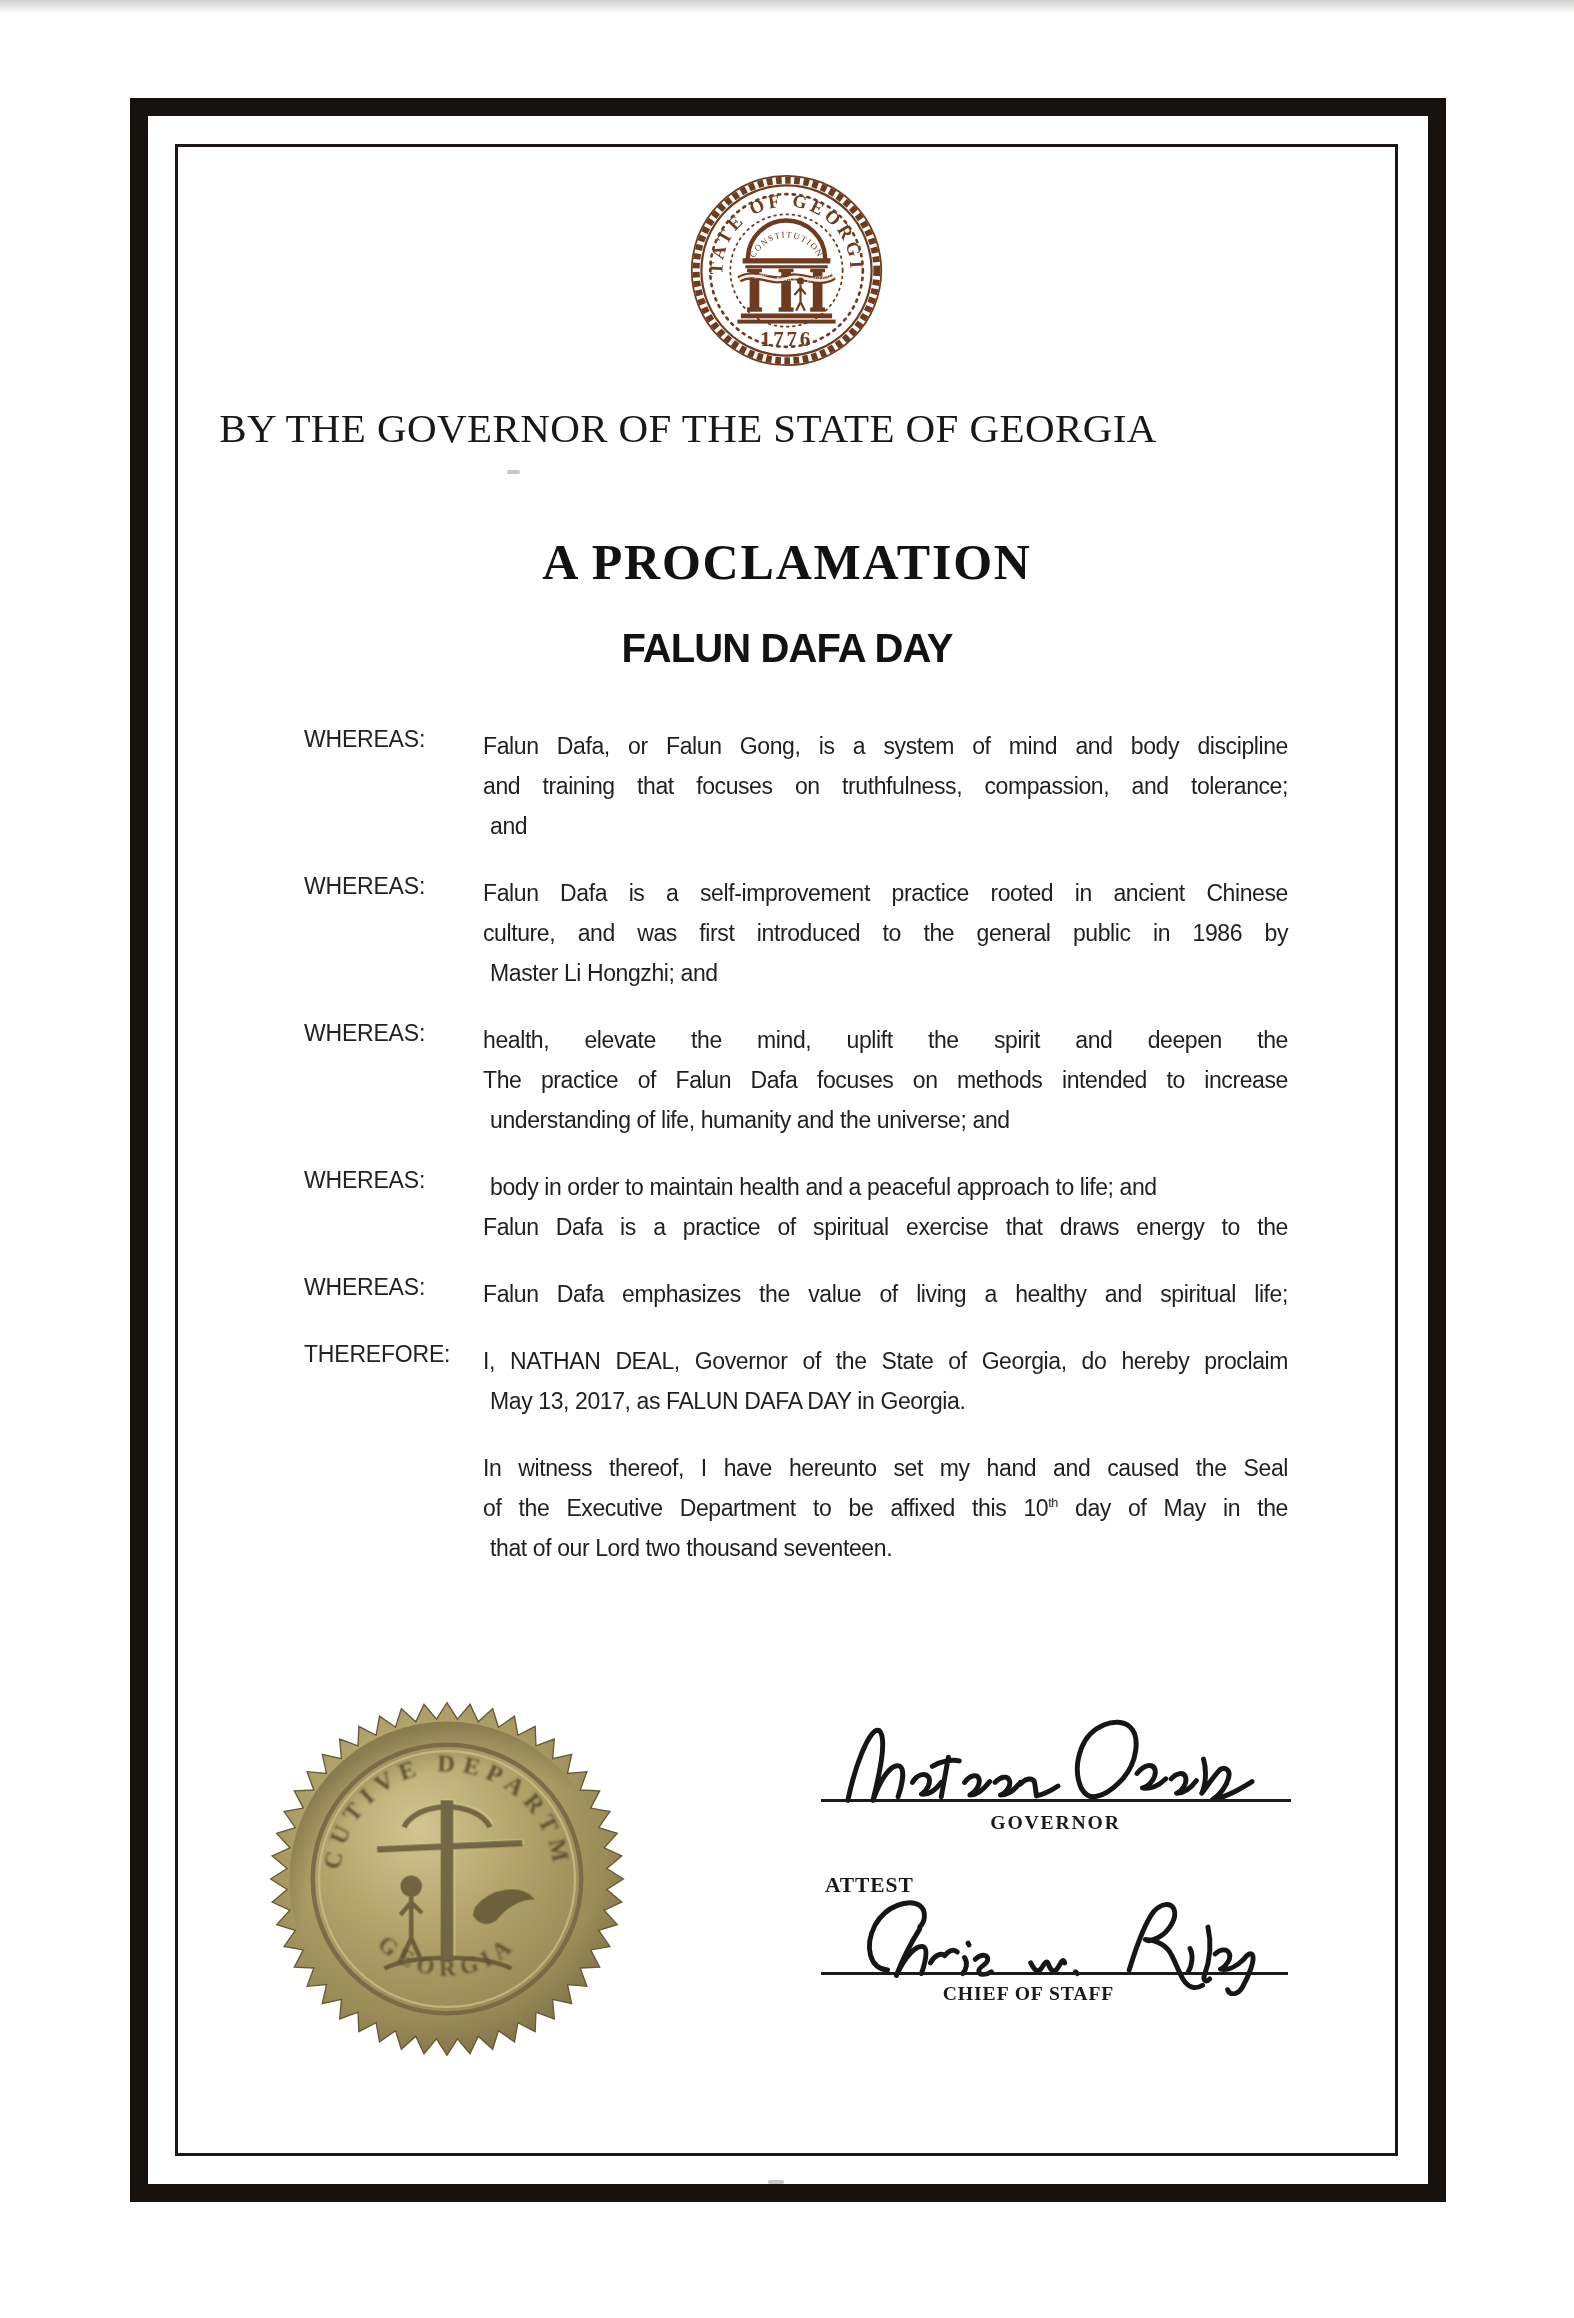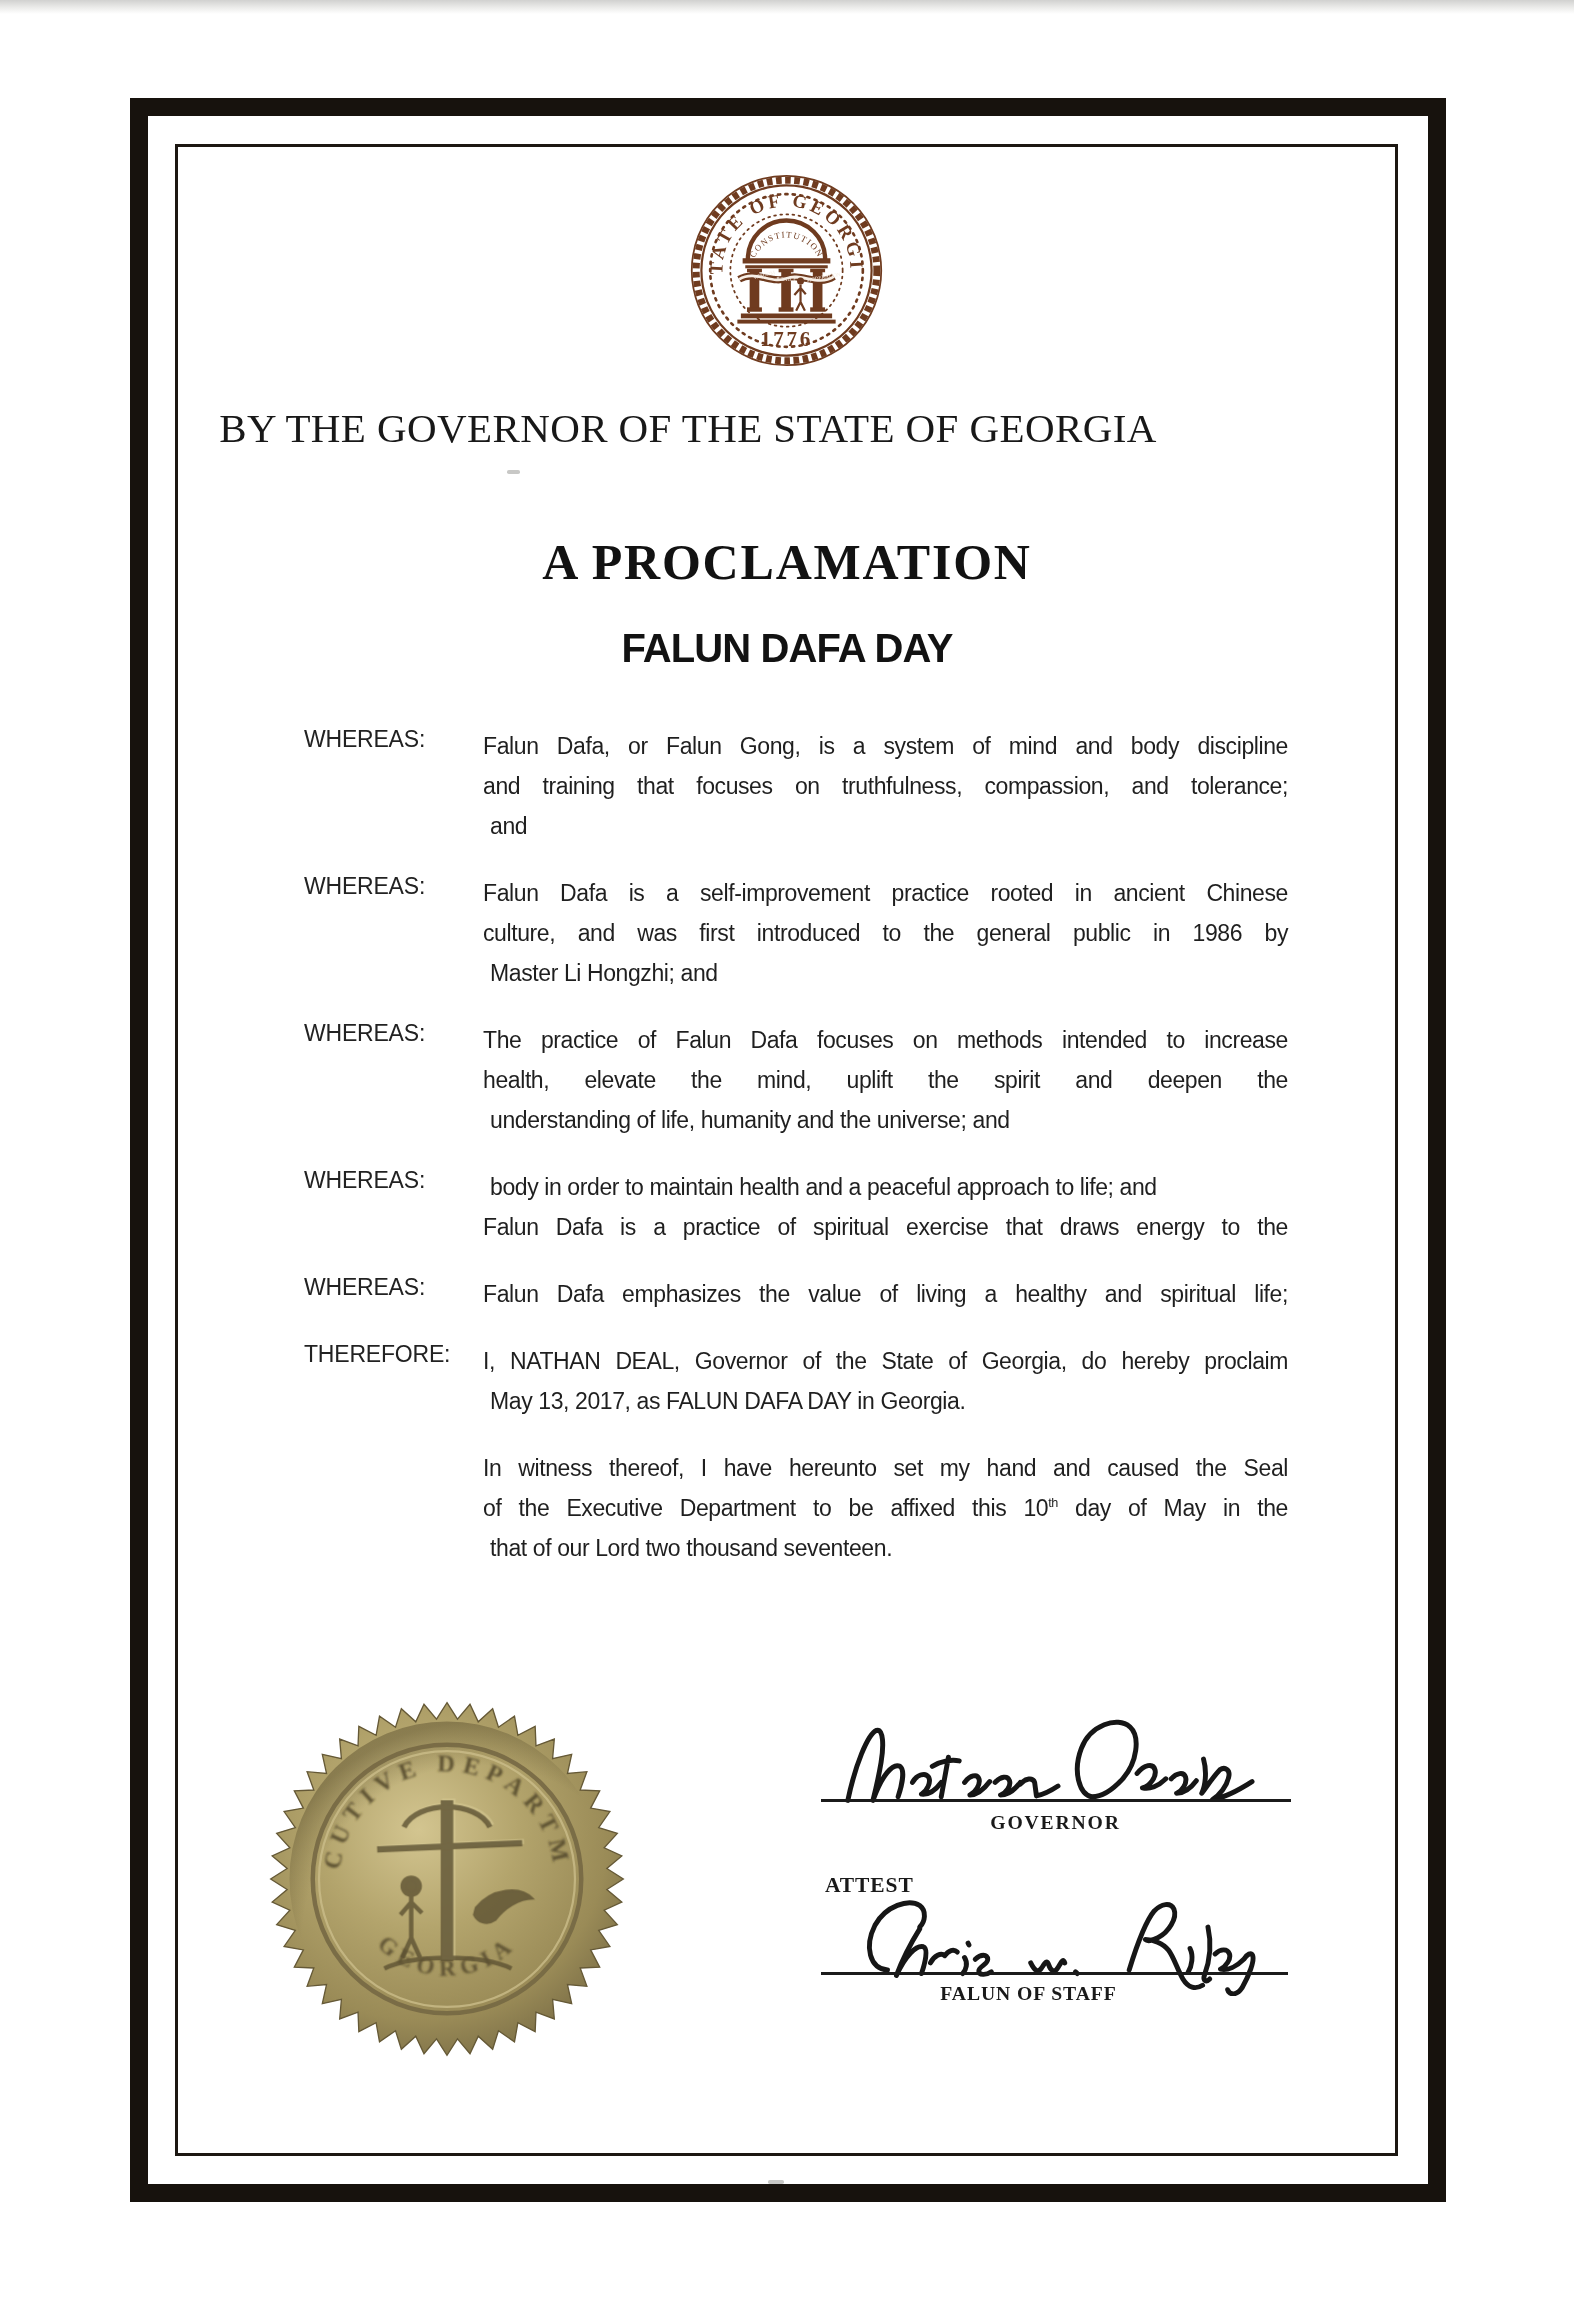--- a/index.html
+++ b/index.html
@@ -112,22 +112,22 @@
       <div class="clause-body">
         <div class="jline">Falun Dafa is a self-improvement practice rooted in ancient Chinese</div>
         <div class="jline">culture, and was first introduced to the general public in 1986 by</div>
         <div class="jline last">Master Li Hongzhi; and</div>
       </div>
     </div>
 
     <div class="clause">
       <div class="clause-label">WHEREAS:</div>
       <div class="clause-body">
+        <div class="jline">health, elevate the mind, uplift the spirit and deepen the</div>
         <div class="jline">The practice of Falun Dafa focuses on methods intended to increase</div>
-        <div class="jline">health, elevate the mind, uplift the spirit and deepen the</div>
         <div class="jline last">understanding of life, humanity and the universe; and</div>
       </div>
     </div>
 
     <div class="clause">
       <div class="clause-label">WHEREAS:</div>
       <div class="clause-body">
         <div class="jline last">body in order to maintain health and a peaceful approach to life; and</div>
         <div class="jline">Falun Dafa is a practice of spiritual exercise that draws energy to the</div>
       </div>
@@ -233,18 +233,18 @@
       <path d="M148,72 C152,78 150,86 146,90 M152,56 L153,58"></path>
       <path d="M160,74 C166,68 174,68 174,74 C174,80 164,82 164,87 C164,92 172,92 178,88"></path>
       <path d="M222,78 C226,86 230,90 234,84 C238,78 240,74 242,80 C244,86 248,90 252,84 C256,78 258,72 260,78 M272,88 L274,90"></path>
       <path d="M332,86 C340,60 350,32 360,20 C368,12 378,10 382,18 C386,28 376,44 364,50 C358,53 352,54 350,52 C358,52 370,56 376,64 C382,72 386,86 392,96 C398,106 406,108 414,103"></path>
       <path d="M400,62 C404,70 402,82 398,88"></path>
       <path d="M420,38 C424,56 422,76 416,92 C414,98 418,100 422,96"></path>
       <path d="M428,68 C434,62 442,62 444,68 C446,74 440,82 434,85 C442,87 452,82 460,74 C464,68 468,66 470,70 C472,76 466,92 458,106 C452,115 444,114 442,108"></path>
     </g>
   </svg>
   <div class="sig-rule" style="left:821px;top:1972px;width:467px;"></div>
-  <div class="sig-caption cap-chief">FALUN OF STAFF</div>
+  <div class="sig-caption cap-chief">CHIEF OF STAFF</div>
 
   <div class="artifact artifact-1"></div>
   <div class="artifact artifact-2"></div>
 </div>
 
 
 </body></html>

